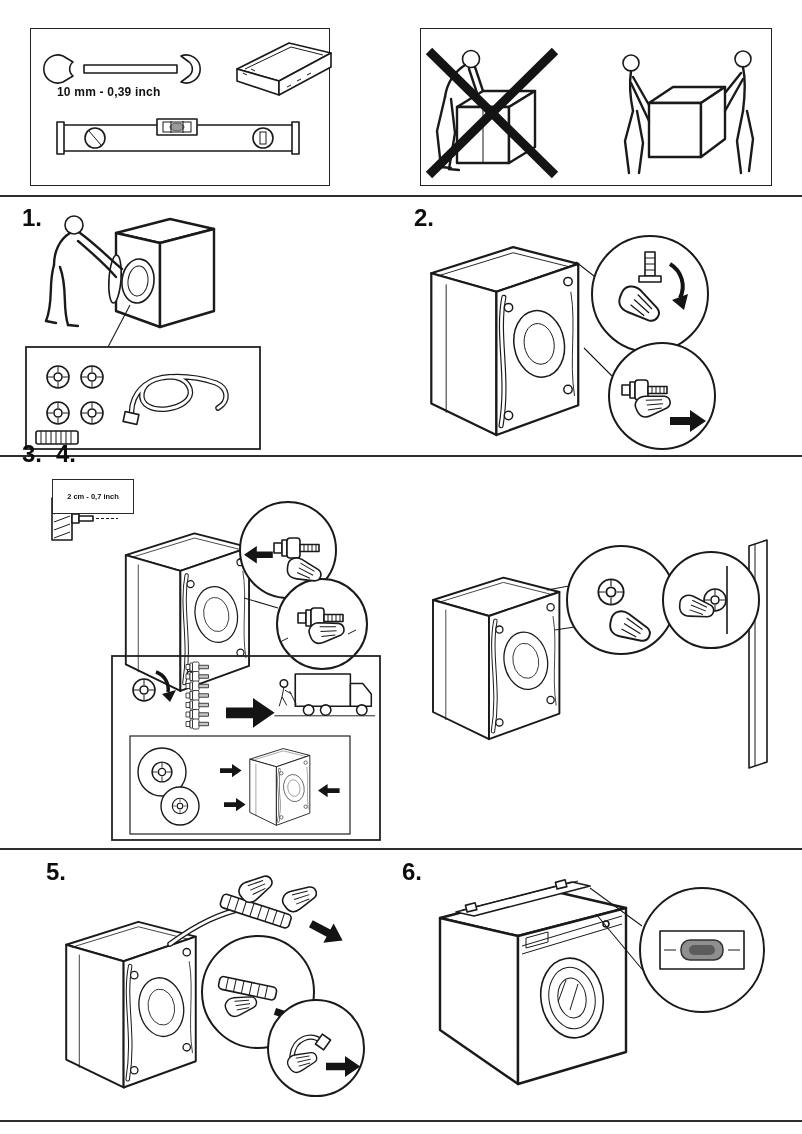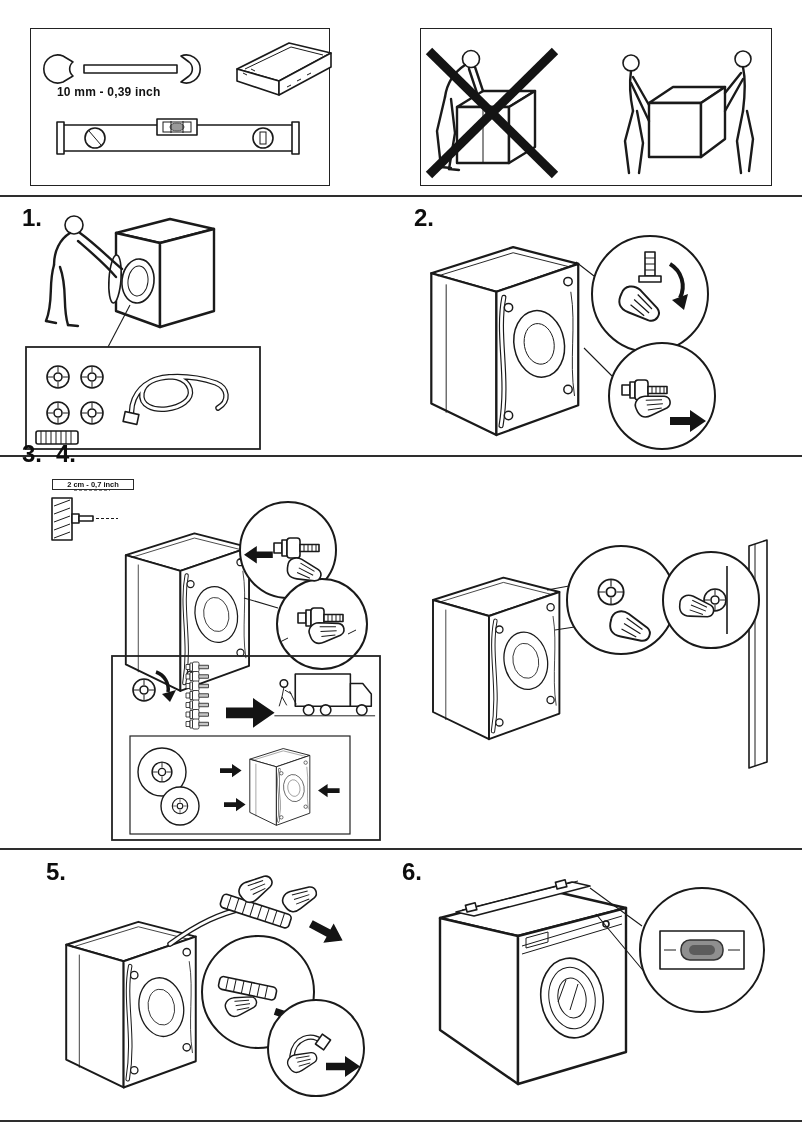--- a/index.html
+++ b/index.html
@@ -7,21 +7,21 @@
   body{font-family:"Liberation Sans","DejaVu Sans",sans-serif;color:#111}
   .page{position:relative;width:802px;height:1134px;background:#fff;overflow:hidden}
   .box{position:absolute;border:1.7px solid #222;background:#fff}
   .divider{position:absolute;left:0;width:802px;height:2px;background:#2e2e2e}
   .step-num{position:absolute;font-weight:bold;font-size:24px;color:#0d0d0d}
   .step-num span{margin-right:14px}
   .ill{position:absolute}
   .inbox-svg{position:absolute;left:0;top:0}
   .tool-label{position:absolute;left:26px;top:56px;font-size:12px;font-weight:bold;color:#111;letter-spacing:.2px}
   .wall-label{position:absolute;left:52px;top:479px;width:82px;font-size:7.5px;font-weight:bold;
-              text-align:center;border:1px solid #2a2a2a;background:#fff;padding:0 0;z-index:5}
+              text-align:center;border:1px solid #2a2a2a;background:#fff;padding:12px 0;z-index:5}
   
   .ln{fill:#fff;stroke:#1a1a1a;stroke-width:2.4;stroke-linejoin:round}
   .ln2{fill:#fff;stroke:#1a1a1a;stroke-width:1.6;stroke-linejoin:round}
   .thin{fill:none;stroke:#1a1a1a;stroke-width:1}
   .pth{fill:none;stroke:#1a1a1a;stroke-width:2.4;stroke-linecap:round}
   .ld{fill:none;stroke:#1a1a1a;stroke-width:1.1}
   .dash{fill:none;stroke:#1a1a1a;stroke-width:1;stroke-dasharray:3,2}
   .tubeB{fill:none;stroke:#1a1a1a;stroke-width:5.5;stroke-linecap:round}
   .tubeW{fill:none;stroke:#fff;stroke-width:3;stroke-linecap:round}
   .blk{fill:#141414;stroke:none}

